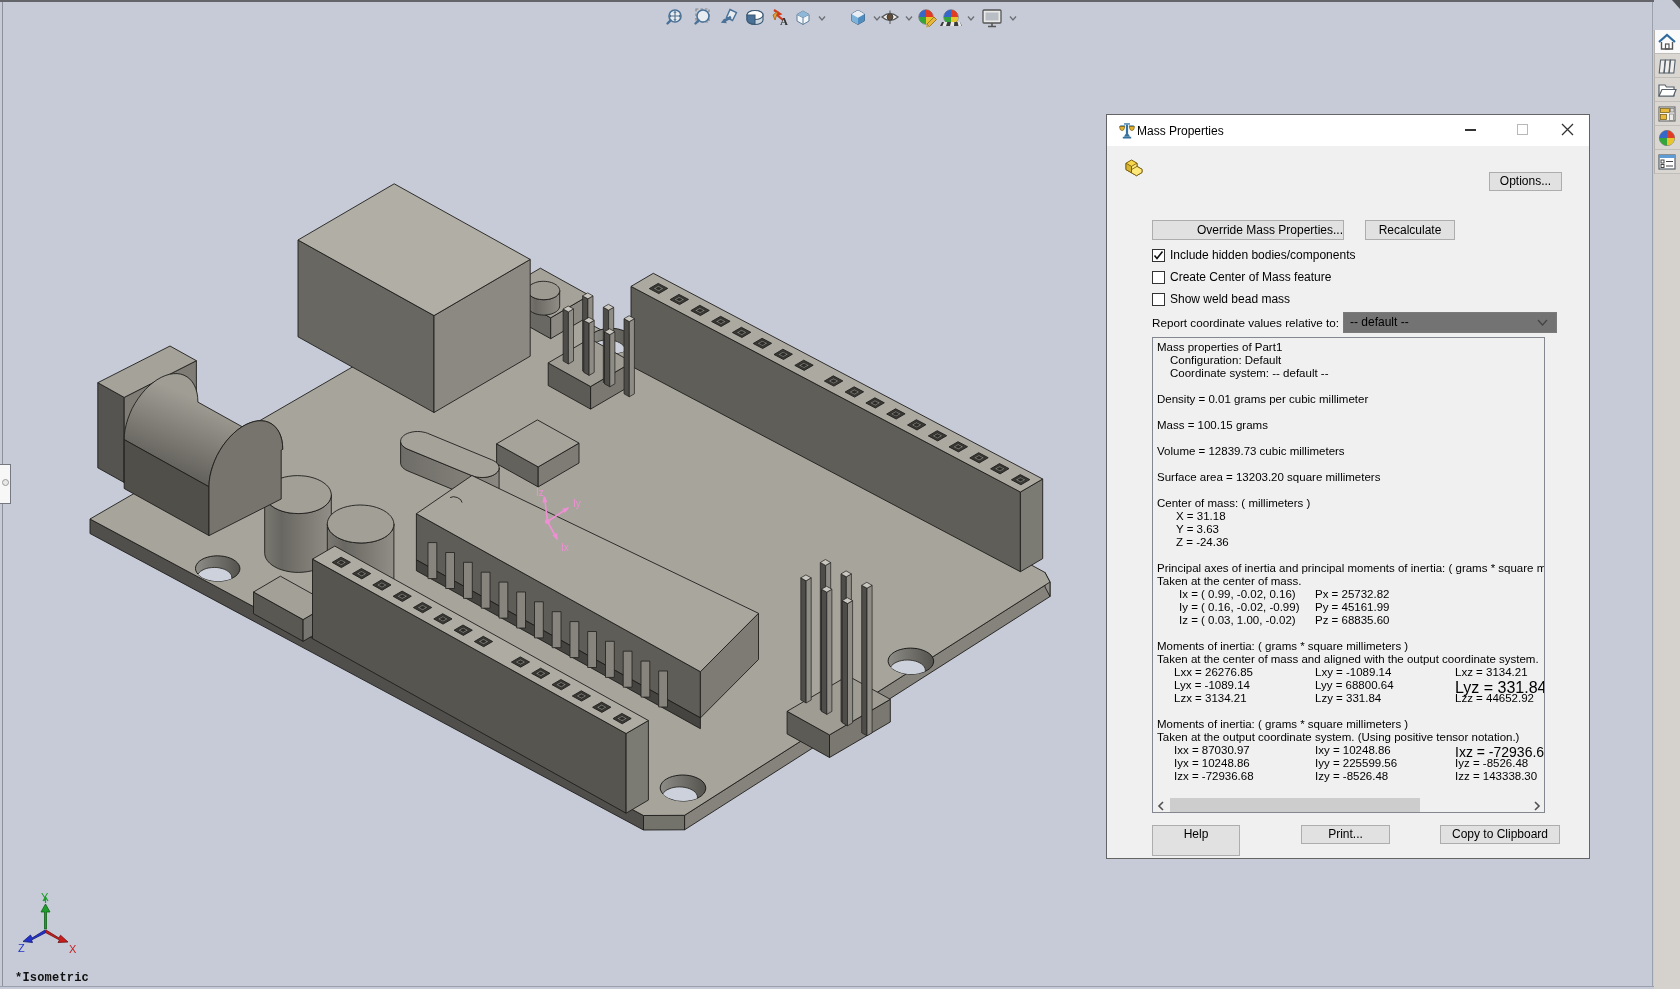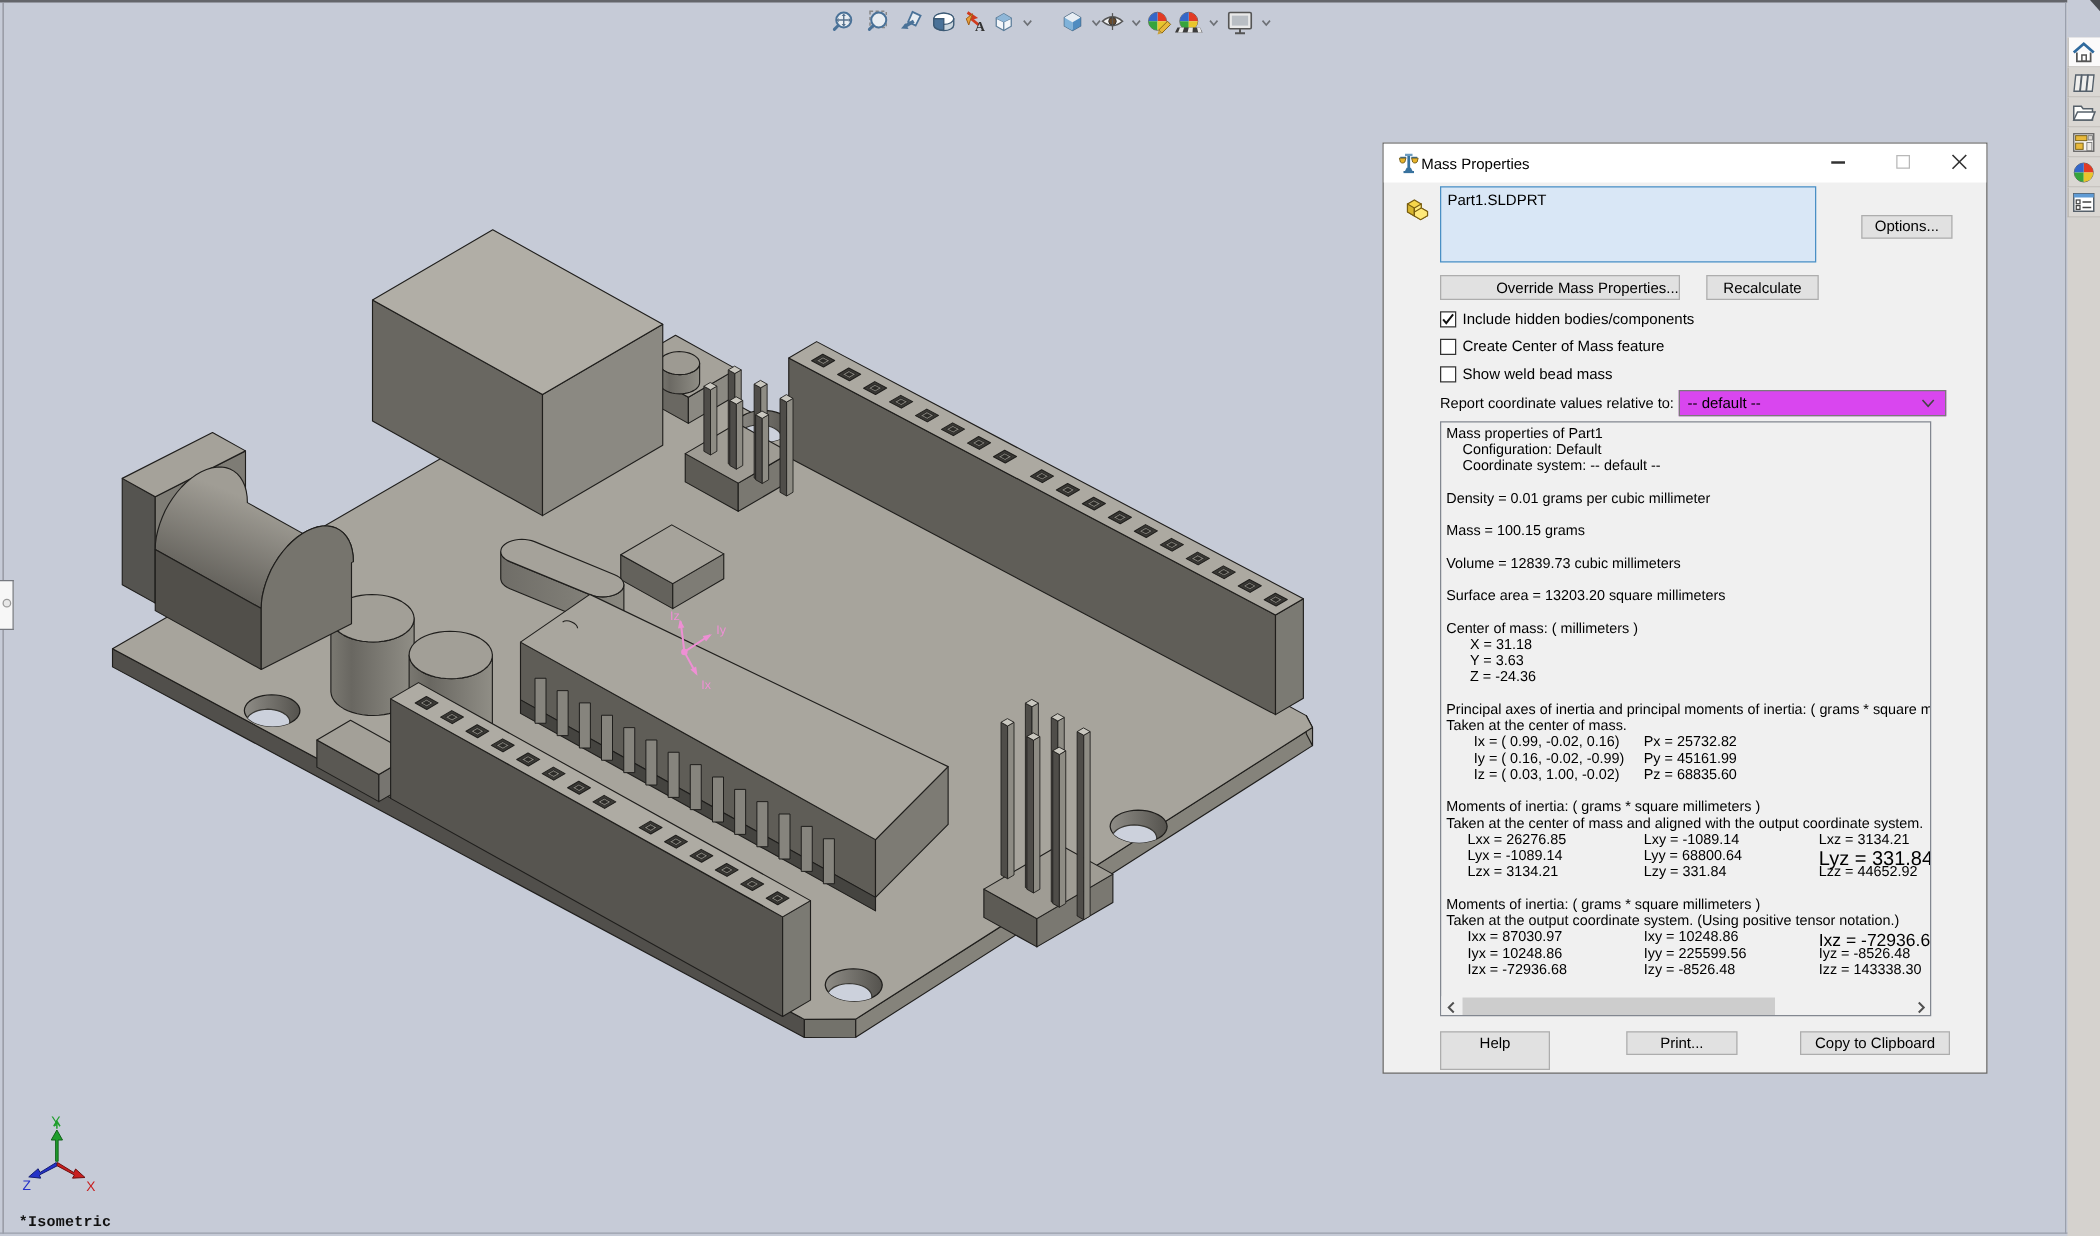--- a/index.html
+++ b/index.html
@@ -439,35 +439,34 @@
     <div style="position:absolute;left:410px;top:9px;width:9px;height:9px;border:1px solid #b8b8b8"></div>
     <svg style="position:absolute;left:454px;top:8px" width="13" height="13">
       <path d="M1 1 L12 12 M12 1 L1 12" stroke="#333" stroke-width="1.3"></path>
     </svg>
     <svg style="position:absolute;left:15px;top:40px" width="24" height="24" viewBox="0 0 24 24">
       <path d="M4 8.2 L9.5 5 L15 8.2 L15 11.4 L20 14.3 L20 17.5 L14.5 20.7 L4 14.6 Z" fill="#f7d64b" stroke="#7a5e10" stroke-width="1"></path>
       <path d="M4 8.2 L9.5 11.4 L9.5 17.8 L4 14.6 Z" fill="#d8b62e" stroke="#7a5e10" stroke-width="0.9"></path>
       <path d="M9.5 11.4 L15 8.2 L15 11.4 L20 14.3 L20 17.5 L14.5 20.7 L9.5 17.8 Z" fill="#ffe97a" stroke="#7a5e10" stroke-width="0.9"></path>
       <path d="M9.5 11.4 L9.5 17.8 M15 11.4 L9.5 14.6" fill="none" stroke="#7a5e10" stroke-width="0.9"></path>
     </svg>
-    <div style="position:absolute;left:45px;top:34px;width:301px;height:61px;background:#d9e7f6;border:1.5px solid #4a8fc4;box-sizing:border-box;padding:3px 0 0 5px">Part1.SLDPRT</div>
     <div style="position:absolute;left:382px;top:57px;width:73px;height:19px;background:#e1e1e1;border:1px solid #adadad;box-sizing:border-box;text-align:center;line-height:17px;font-size:12px">Options...</div>
     <div style="position:absolute;left:45px;top:105px;width:192px;height:20px;background:#e1e1e1;border:1px solid #adadad;box-sizing:border-box;text-align:right;line-height:18px;font-size:12px">Override Mass Properties...</div>
     <div style="position:absolute;left:258px;top:105px;width:90px;height:20px;background:#e1e1e1;border:1px solid #adadad;box-sizing:border-box;text-align:center;line-height:18px;font-size:12px">Recalculate</div>
     <div style="position:absolute;left:45px;top:134px;width:13px;height:13px;background:#fff;border:1px solid #333;box-sizing:border-box"></div>
     <svg style="position:absolute;left:45px;top:134px" width="13" height="13">
       <path d="M2.5 6.5 L5 9.5 L10.5 2.5" stroke="#111" stroke-width="1.6" fill="none"></path>
     </svg>
     <div style="position:absolute;left:63px;top:133px">Include hidden bodies/components</div>
     <div style="position:absolute;left:45px;top:156px;width:13px;height:13px;background:#fff;border:1px solid #333;box-sizing:border-box"></div>
     <div style="position:absolute;left:63px;top:155px">Create Center of Mass feature</div>
     <div style="position:absolute;left:45px;top:178px;width:13px;height:13px;background:#fff;border:1px solid #333;box-sizing:border-box"></div>
     <div style="position:absolute;left:63px;top:177px">Show weld bead mass</div>
     <div style="position:absolute;left:45px;top:201px;font-size:11.7px">Report coordinate values relative to:</div>
-    <div style="position:absolute;left:236px;top:197px;width:214px;height:21px;background:#d946ef;border:1px solid #7a7a7a;box-sizing:border-box;padding:2px 4px 0 6px">-- default --</div>
+    <div style="position:absolute;left:236px;top:197px;width:214px;height:21px;background:#737373;border:1px solid #7a7a7a;box-sizing:border-box;padding:2px 4px 0 6px">-- default --</div>
     <svg style="position:absolute;left:430px;top:204px" width="12" height="8">
       <path d="M1 1 L5.5 6 L10 1" stroke="#444" stroke-width="1.3" fill="none"></path>
     </svg>
     <div style="position:absolute;left:45px;top:222px;width:393px;height:476px;background:#f0f0f0;border:1px solid #828790;box-sizing:border-box;overflow:hidden">
       <div style="position:absolute;left:4px;top:3px;font-size:11.5px;white-space:nowrap">Mass properties of Part1</div>
       <div style="position:absolute;left:17px;top:16px;font-size:11.5px;white-space:nowrap">Configuration: Default</div>
       <div style="position:absolute;left:17px;top:29px;font-size:11.5px;white-space:nowrap">Coordinate system: -- default --</div>
       <div style="position:absolute;left:4px;top:55px;font-size:11.5px;white-space:nowrap">Density = 0.01 grams per cubic millimeter</div>
       <div style="position:absolute;left:4px;top:81px;font-size:11.5px;white-space:nowrap">Mass = 100.15 grams</div>
       <div style="position:absolute;left:4px;top:107px;font-size:11.5px;white-space:nowrap">Volume = 12839.73 cubic millimeters</div>

